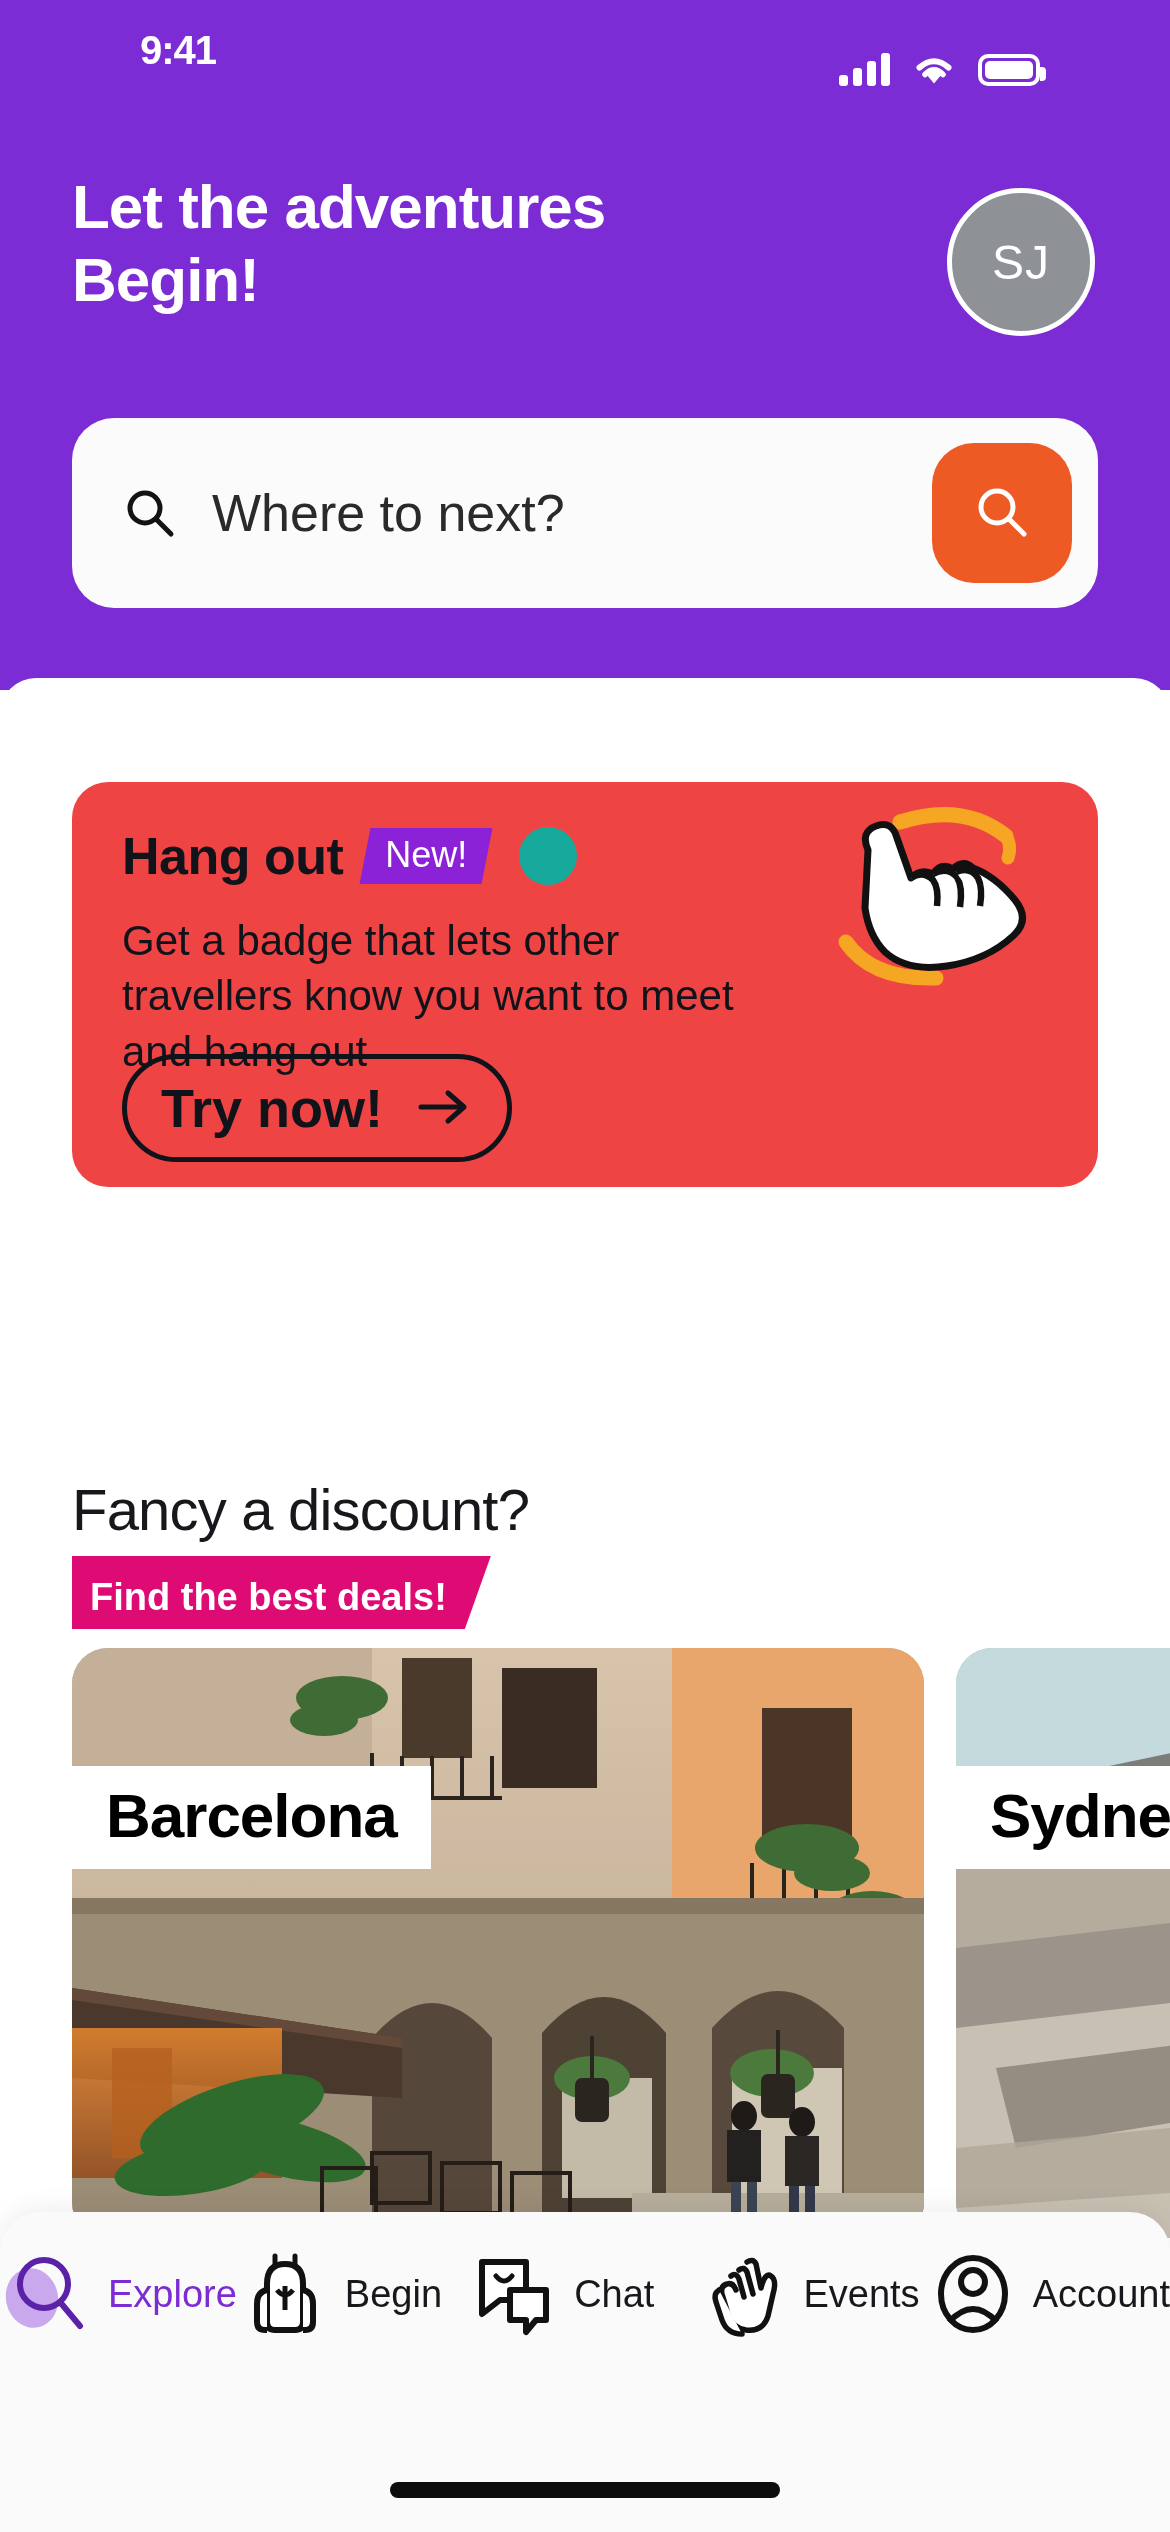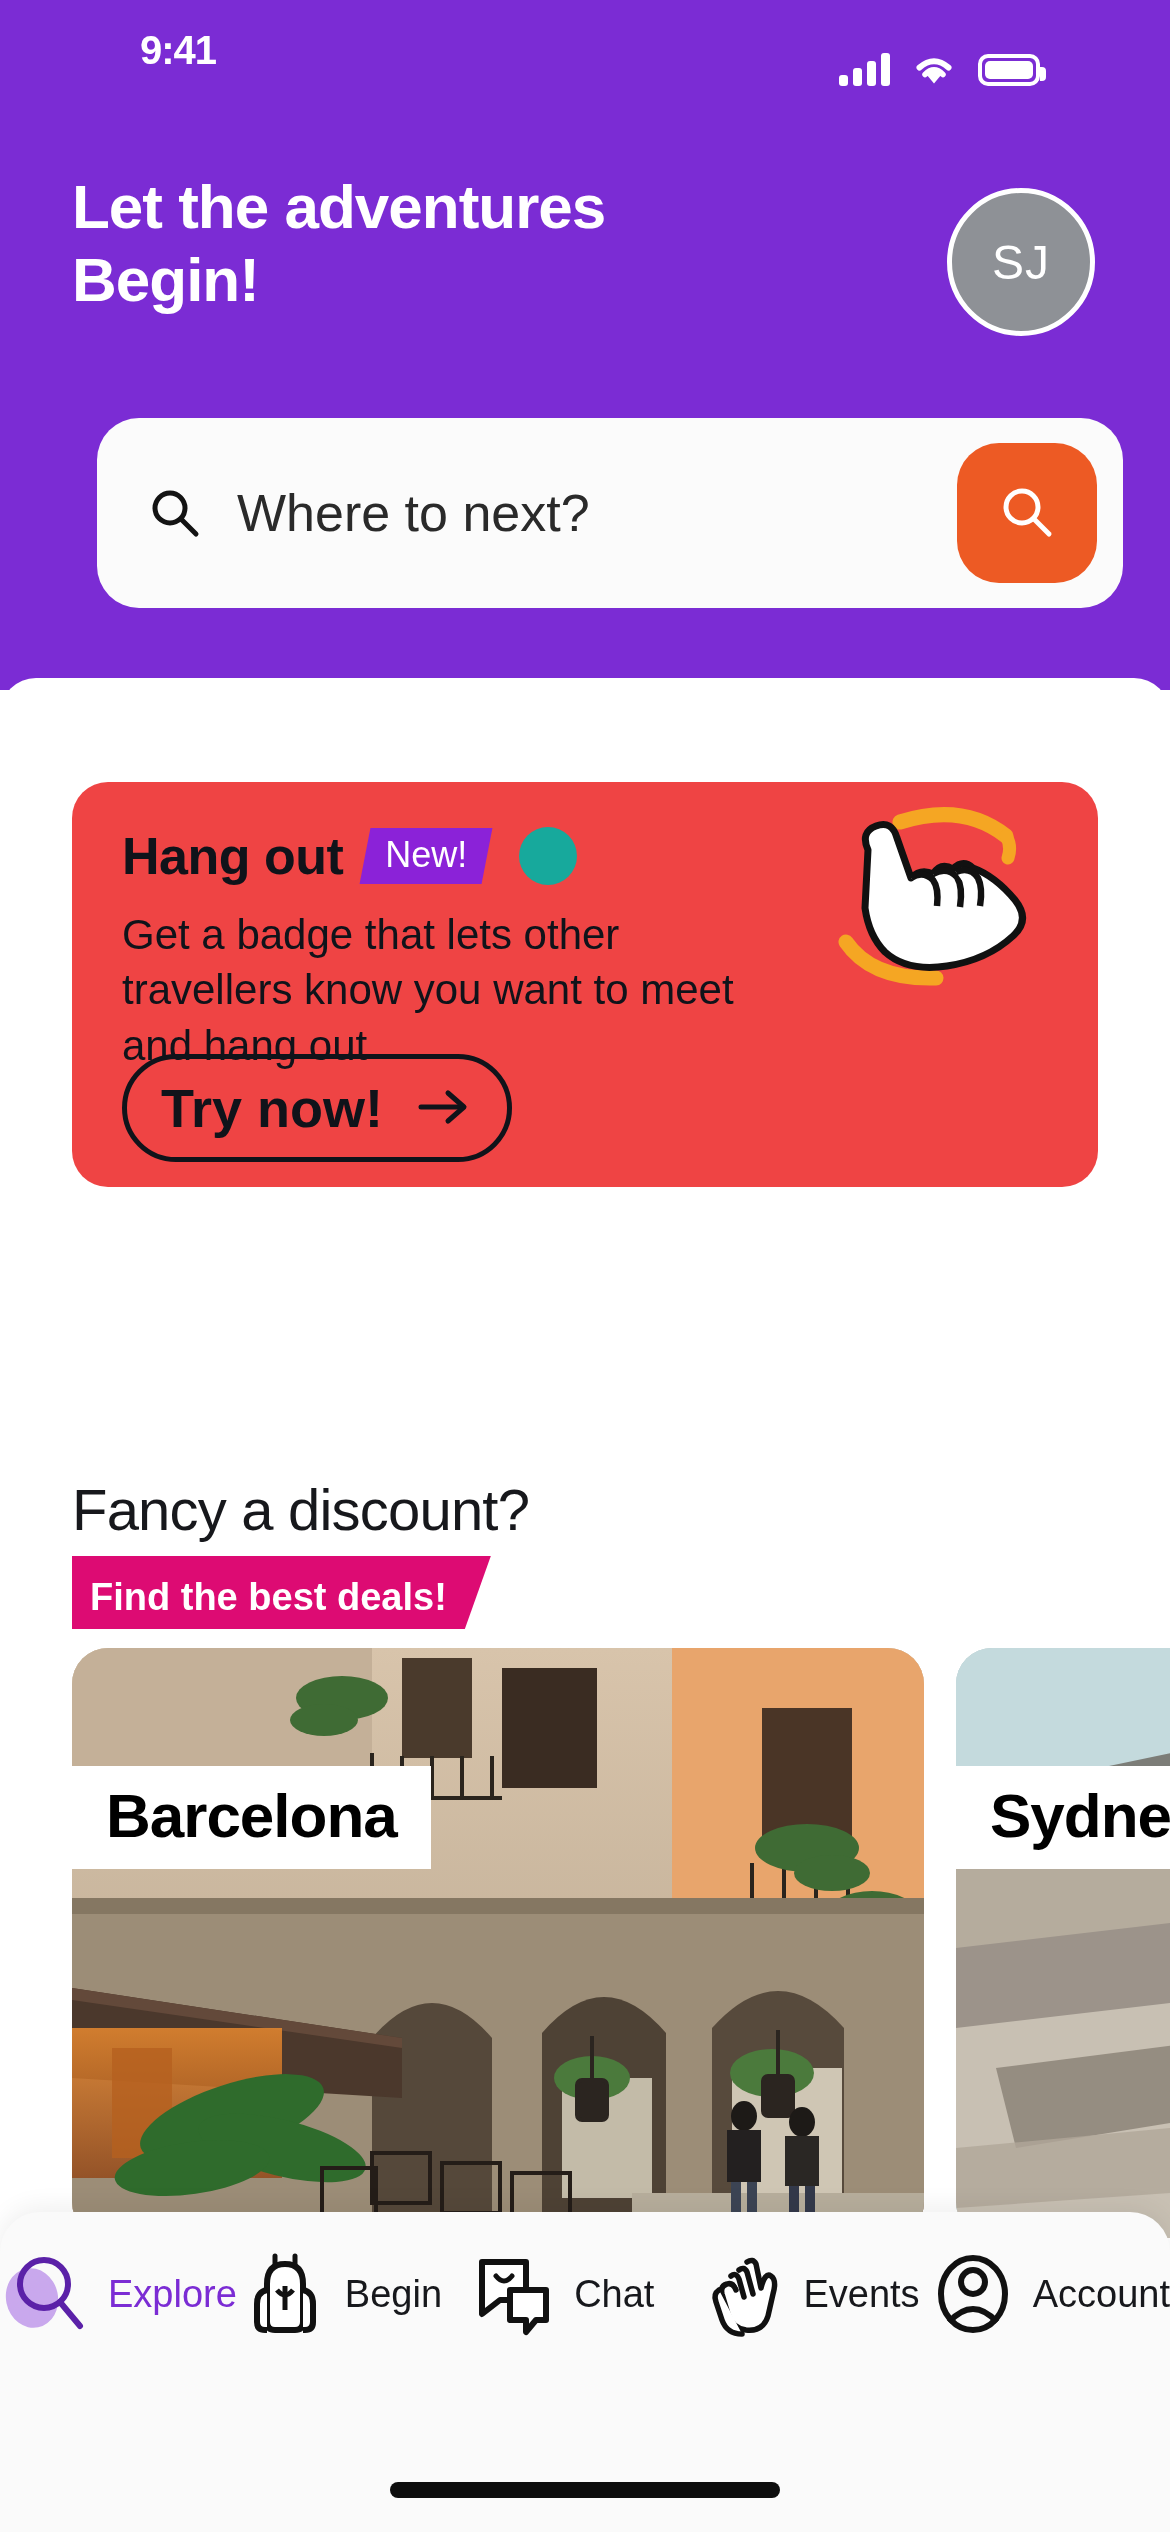--- a/index.html
+++ b/index.html
@@ -64,21 +64,21 @@
     background:#8e9196; border:5px solid #ffffff;
     display:flex; align-items:center; justify-content:center;
     color:#ffffff; font-size:48px; letter-spacing:1px;
   }
 
   
   .searchbar {
     position:absolute; left:72px; top:418px;
     width:1026px; height:190px;
     background:#FBFBFB; border-radius:42px;
-    display:flex; align-items:center;margin-left:25px;
+    display:flex; align-items:center;
   }
   .search-icon-left {
     margin-left:52px; width:52px; height:52px; flex:0 0 auto;
   }
   .search-input {
     flex:1 1 auto;
     border:none; outline:none; background:transparent;
     font-family:"Liberation Sans", sans-serif;
     font-size:52px; color:#2a2a2a; margin-left:36px;
   }
@@ -113,21 +113,21 @@
     background:#8B22D8; color:#ffffff;
     font-size:36px; padding:6px 20px 8px 20px;
     transform:skewX(-11deg); display:inline-block;
   }
   .badge-new span { display:inline-block; transform:skewX(11deg); }
   .teal-dot {
     width:58px; height:58px; border-radius:50%;
     background:#17A99C; margin-left:10px;
   }
   .hangout-desc {
-    position:absolute; left:50px; top:125px; width:640px;
+    position:absolute; left:50px; top:131px; width:640px;
     font-size:42px; line-height:1.32; color:#10131a;
   }
   .try-btn {
     position:absolute; left:50px; top:272px;
     width:390px; height:108px;
     border:5px solid #10131a; border-radius:54px;
     background:transparent; cursor:pointer;
     display:flex; align-items:center; justify-content:center; gap:34px;
     font-family:"Liberation Sans", sans-serif;
   }

